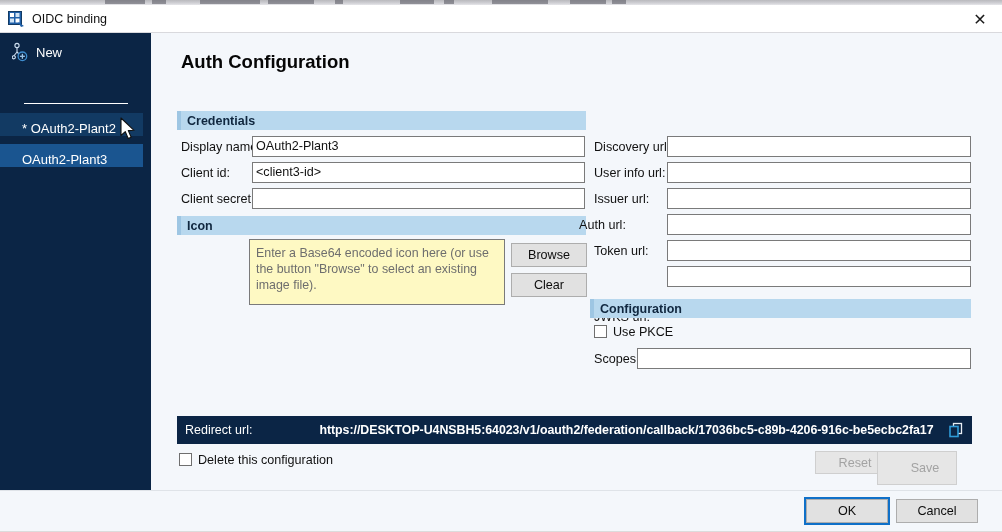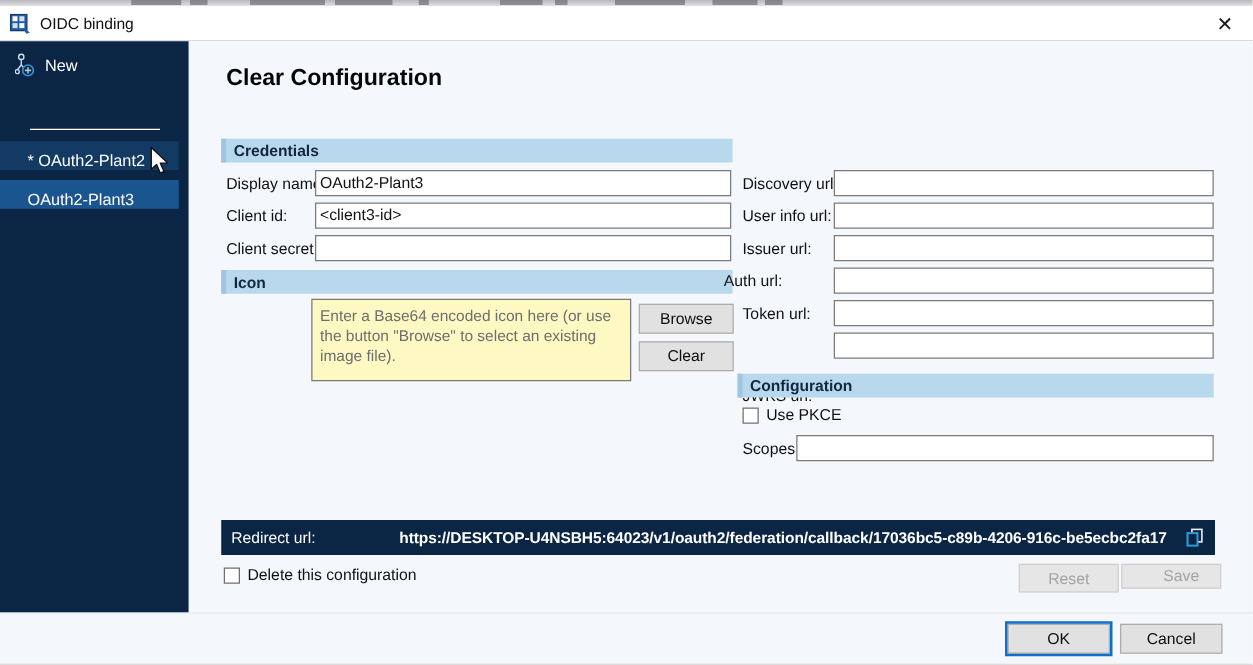--- a/index.html
+++ b/index.html
@@ -121,21 +121,21 @@
   .btn {
     position: absolute; background: #e1e1e1; border: 1px solid #adadad;
     font-size: 12.6px; color: #0d0d0d; display: flex;
     align-items: center; justify-content: center; cursor: pointer;
     font-family: "Liberation Sans", sans-serif;
   }
   .btn.disabled { color: #a3a3a3; border-color: #cfcfcf; background: #e6e6e6; cursor: default; }
   .btn.focusring { border: 1px solid #adadad; outline: 2px solid #0f70c8; outline-offset: 0px; }
 
   
-  .cbx-wrap { position: absolute; display: flex; align-items: center; cursor: pointer; }
+  .cbx-wrap { position: absolute; display: flex; align-items: flex-start; cursor: pointer; }
   .cbx {
     width: 13px; height: 13px; background: #fff;
     border: 1px solid #6f6f6f; display: inline-block;
   }
   .cbx-lbl { font-size: 12.6px; color: #111; margin-left: 6px; }
 
   
   #redirect-bar {
     position: absolute; left: 177px; top: 416px; width: 795px; height: 28px;
     background: #0b2545; display: flex; align-items: center;
@@ -216,21 +216,21 @@
 
     <span id="cursor">
       <svg width="17" height="25" viewBox="0 0 17 25">
         <path d="M1,1 L1,18.5 L5.3,14.6 L8.2,21.5 L11.2,20.2 L8.3,13.6 L14,13.3 Z" fill="#ffffff" stroke="#111111" stroke-width="1.1" stroke-linejoin="round"></path>
       </svg>
     </span>
   </div>
 
   <div id="main">
 
-    <div id="page-title">Clear Configuration</div>
+    <div id="page-title">Auth Configuration</div>
 
     <div class="sect" style="left:26px; top:78px; width:409px;">
       <span>Credentials</span>
     </div>
 
     <div class="lab" style="left:30px; top:105px;">Display name:</div>
     <div class="inp" style="left:101px; top:103px; width:333px;">OAuth2-Plant3</div>
 
     <div class="lab" style="left:30px; top:131px;">Client id:</div>
     <div class="inp" style="left:101px; top:129px; width:333px;">&lt;client3-id&gt;</div>
@@ -288,21 +288,21 @@
         </svg>
       </span>
     </div>
 
     <div class="cbx-wrap" style="left:28px; top:420px;">
       <span class="cbx"></span>
       <span class="cbx-lbl">Delete this configuration</span>
     </div>
 
     <div class="btn disabled" style="left:664px; top:418px; width:80px; height:23px;">Reset</div>
-    <div class="btn disabled" style="left:746px; top:418px; width:80px; height:20px;padding-left:16px;">Save</div>
+    <div class="btn disabled" style="left:726px; top:418px; width:80px; height:34px;padding-left:16px;">Save</div>
   </div>
 
   <div id="bottom-sep"></div>
   <div id="footer">
     <div class="btn focusring" style="left:806px; top:8px; width:82px; height:24px;">OK</div>
     <div class="btn" style="left:896px; top:8px; width:82px; height:24px;">Cancel</div>
     <div id="footer-line"></div>
   </div>
 
 </div>

